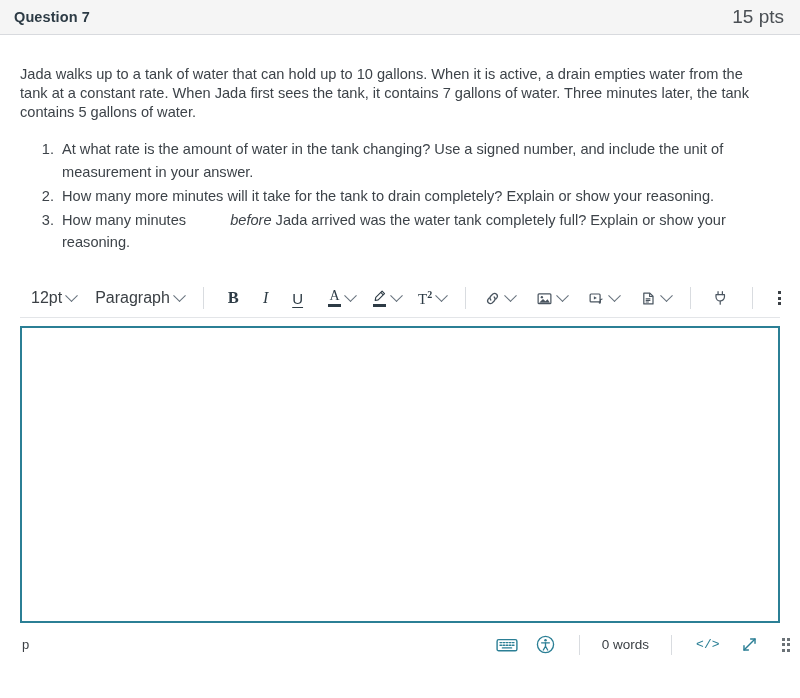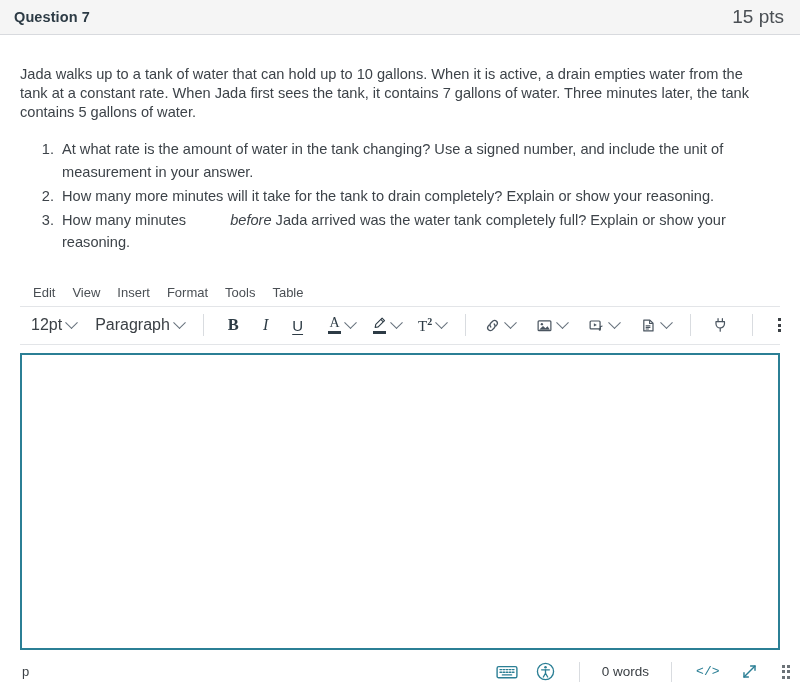--- a/index.html
+++ b/index.html
@@ -198,28 +198,20 @@
       <span>How many more minutes will it take for the tank to drain completely? Explain or show your reasoning.</span>
     </li>
     <li>
       <span>How many minutes </span><em>before</em><span> Jada arrived was the water tank completely full? Explain or show your reasoning.</span>
     </li>
   </ol>
 </div>
 
 <div class="editor">
 
-  <div class="menubar">
-    <div class="menu-item">Edit</div>
-    <div class="menu-item">View</div>
-    <div class="menu-item">Insert</div>
-    <div class="menu-item">Format</div>
-    <div class="menu-item">Tools</div>
-    <div class="menu-item">Table</div>
-  </div>
 
   <div class="toolbar">
 
     <div class="tb-btn">
       <span class="tb-label">12pt</span>
       <span class="chev"></span>
     </div>
 
     <div class="tb-btn" style="margin-left:8px">
       <span class="tb-label">Paragraph</span>

